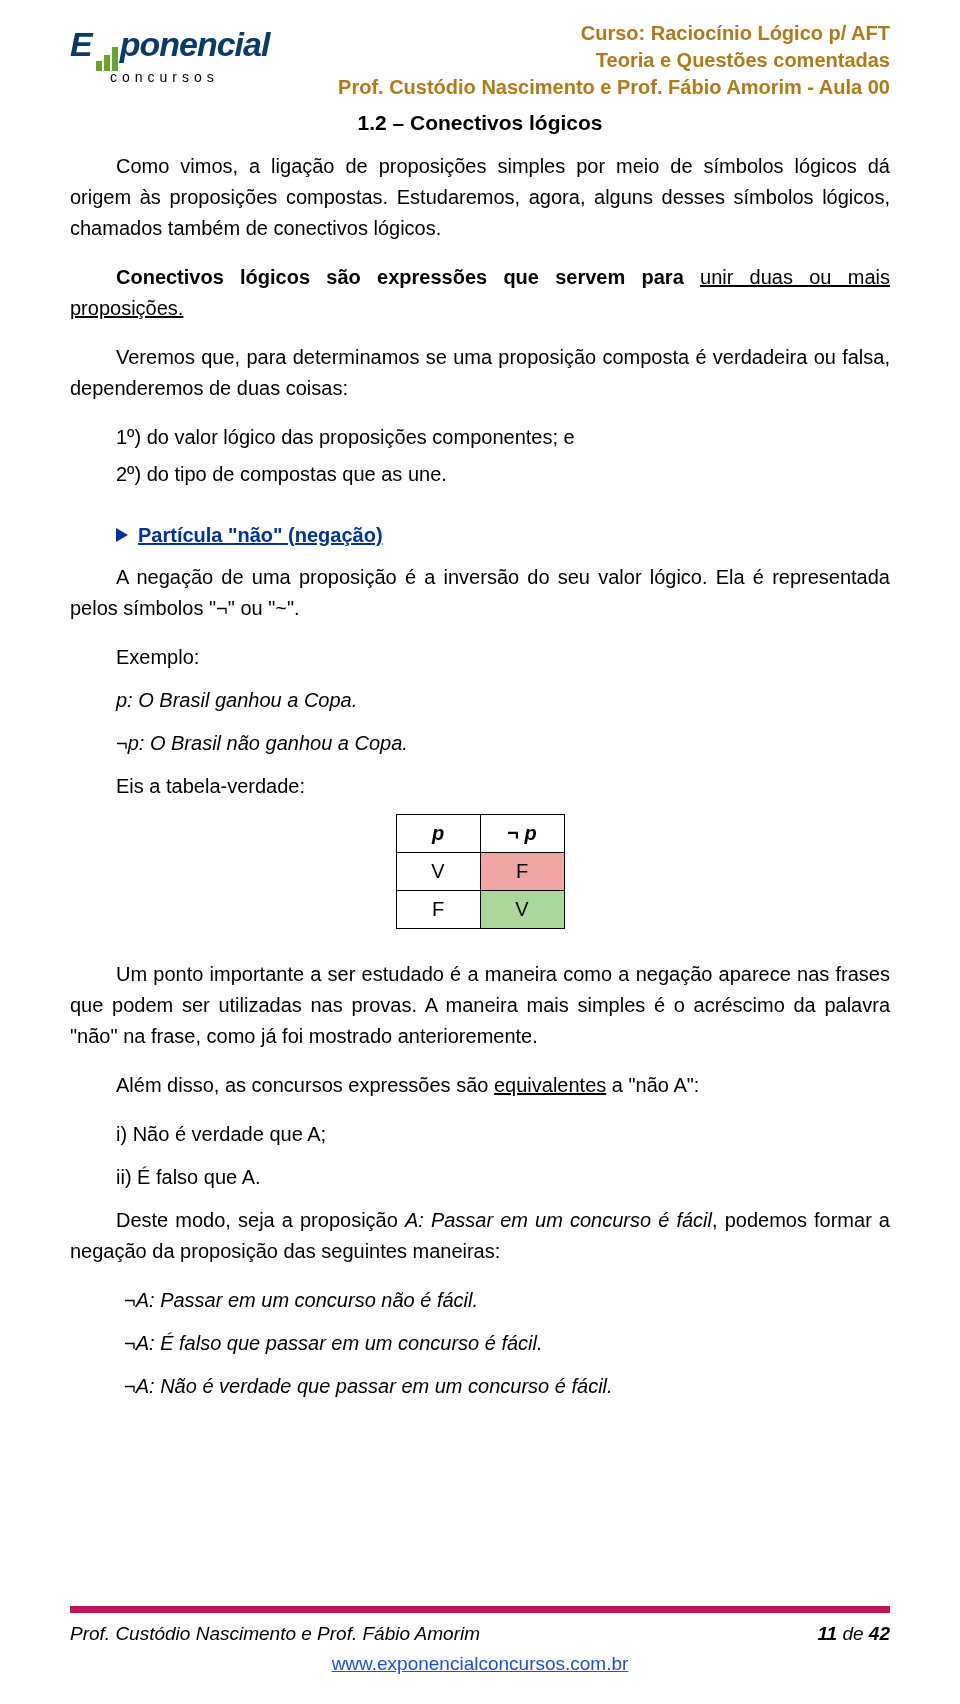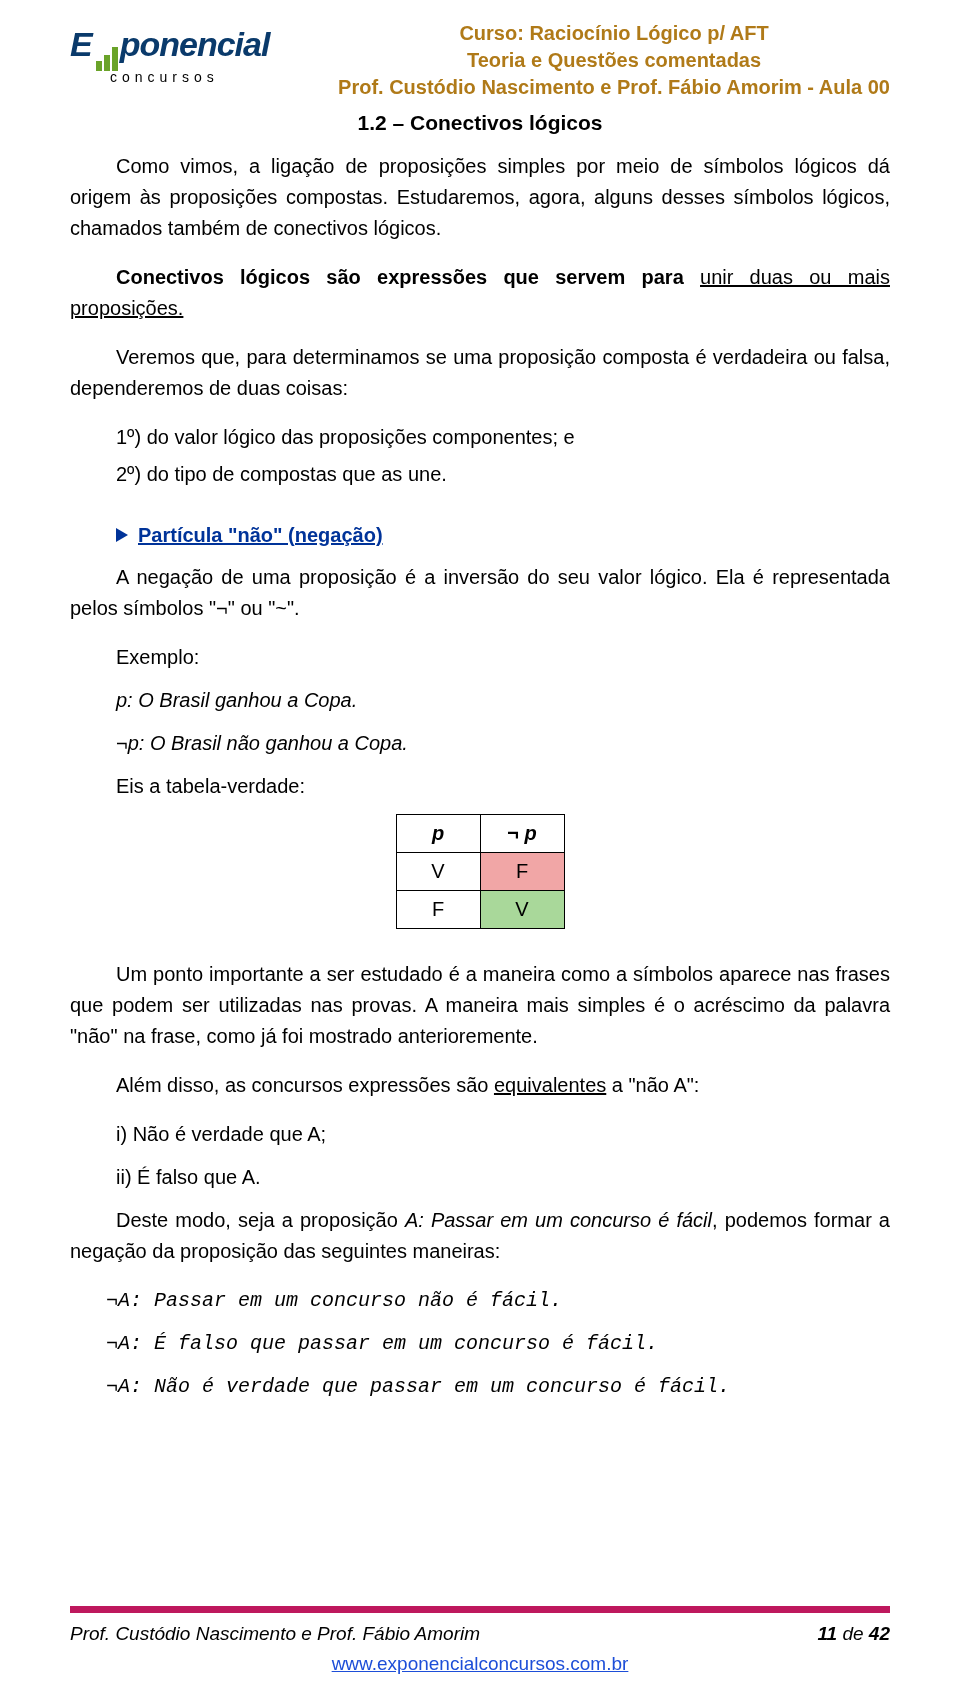--- a/index.html
+++ b/index.html
@@ -47,21 +47,21 @@
     gap: 2px;
     align-items: flex-end;
     margin-left: 4px;
     margin-right: 2px;
   }
   .bar { width: 6px; background: #6aa329; }
   .b1 { height: 10px; }
   .b2 { height: 16px; }
   .b3 { height: 24px; }
   .header-right {
-    text-align: center;
+    text-align: right;
     color: #b07a18;
     font-weight: bold;
     font-size: 20px;
     line-height: 1.35;
     padding-top: 2px;
   }
   .section-title {
     text-align: center;
     font-weight: bold;
     font-size: 21px;
@@ -89,21 +89,21 @@
     border-top: 7px solid transparent;
     border-bottom: 7px solid transparent;
     border-left: 12px solid #003399;
   }
   .bullet-text {
     color: #003399;
     font-weight: bold;
     text-decoration: underline;
   }
   .ex-line { margin-left: 46px; margin-bottom: 12px; }
-  .ex-line-i { margin-left: 36px; margin-bottom: 12px; font-style: italic; font-family: Liberation Mono, monospace; }
+  .ex-line-i { margin-left: 54px; margin-bottom: 12px; font-style: italic; }
   table.tv {
     border-collapse: collapse;
     margin: 4px auto 30px auto;
   }
   table.tv td, table.tv th {
     border: 1px solid #000;
     width: 84px;
     height: 38px;
     text-align: center;
     font-size: 20px;
@@ -191,21 +191,21 @@
       <td>V</td>
       <td class="red">F</td>
     </tr>
     <tr>
       <td>F</td>
       <td class="green">V</td>
     </tr>
   </tbody>
     </table>
 
-  <p class="para indent">Um ponto importante a ser estudado é a maneira como a símbolos aparece nas frases que podem ser utilizadas nas provas. A maneira mais simples é o acréscimo da palavra "não" na frase, como já foi mostrado anterioremente.</p>
+  <p class="para indent">Um ponto importante a ser estudado é a maneira como a negação aparece nas frases que podem ser utilizadas nas provas. A maneira mais simples é o acréscimo da palavra "não" na frase, como já foi mostrado anterioremente.</p>
 
   <p class="para indent">
     <span>Além disso, as concursos expressões são </span><span class="underline">equivalentes</span><span> a "não A":</span>
   </p>
 
   <p class="ex-line">i) Não é verdade que A;</p>
   <p class="ex-line">ii) É falso que A.</p>
 
   <p class="para indent">
     <span>Deste modo, seja a proposição </span><span style="font-style:italic;">A: Passar em um concurso é fácil</span><span>, podemos formar a negação da proposição das seguintes maneiras:</span>

